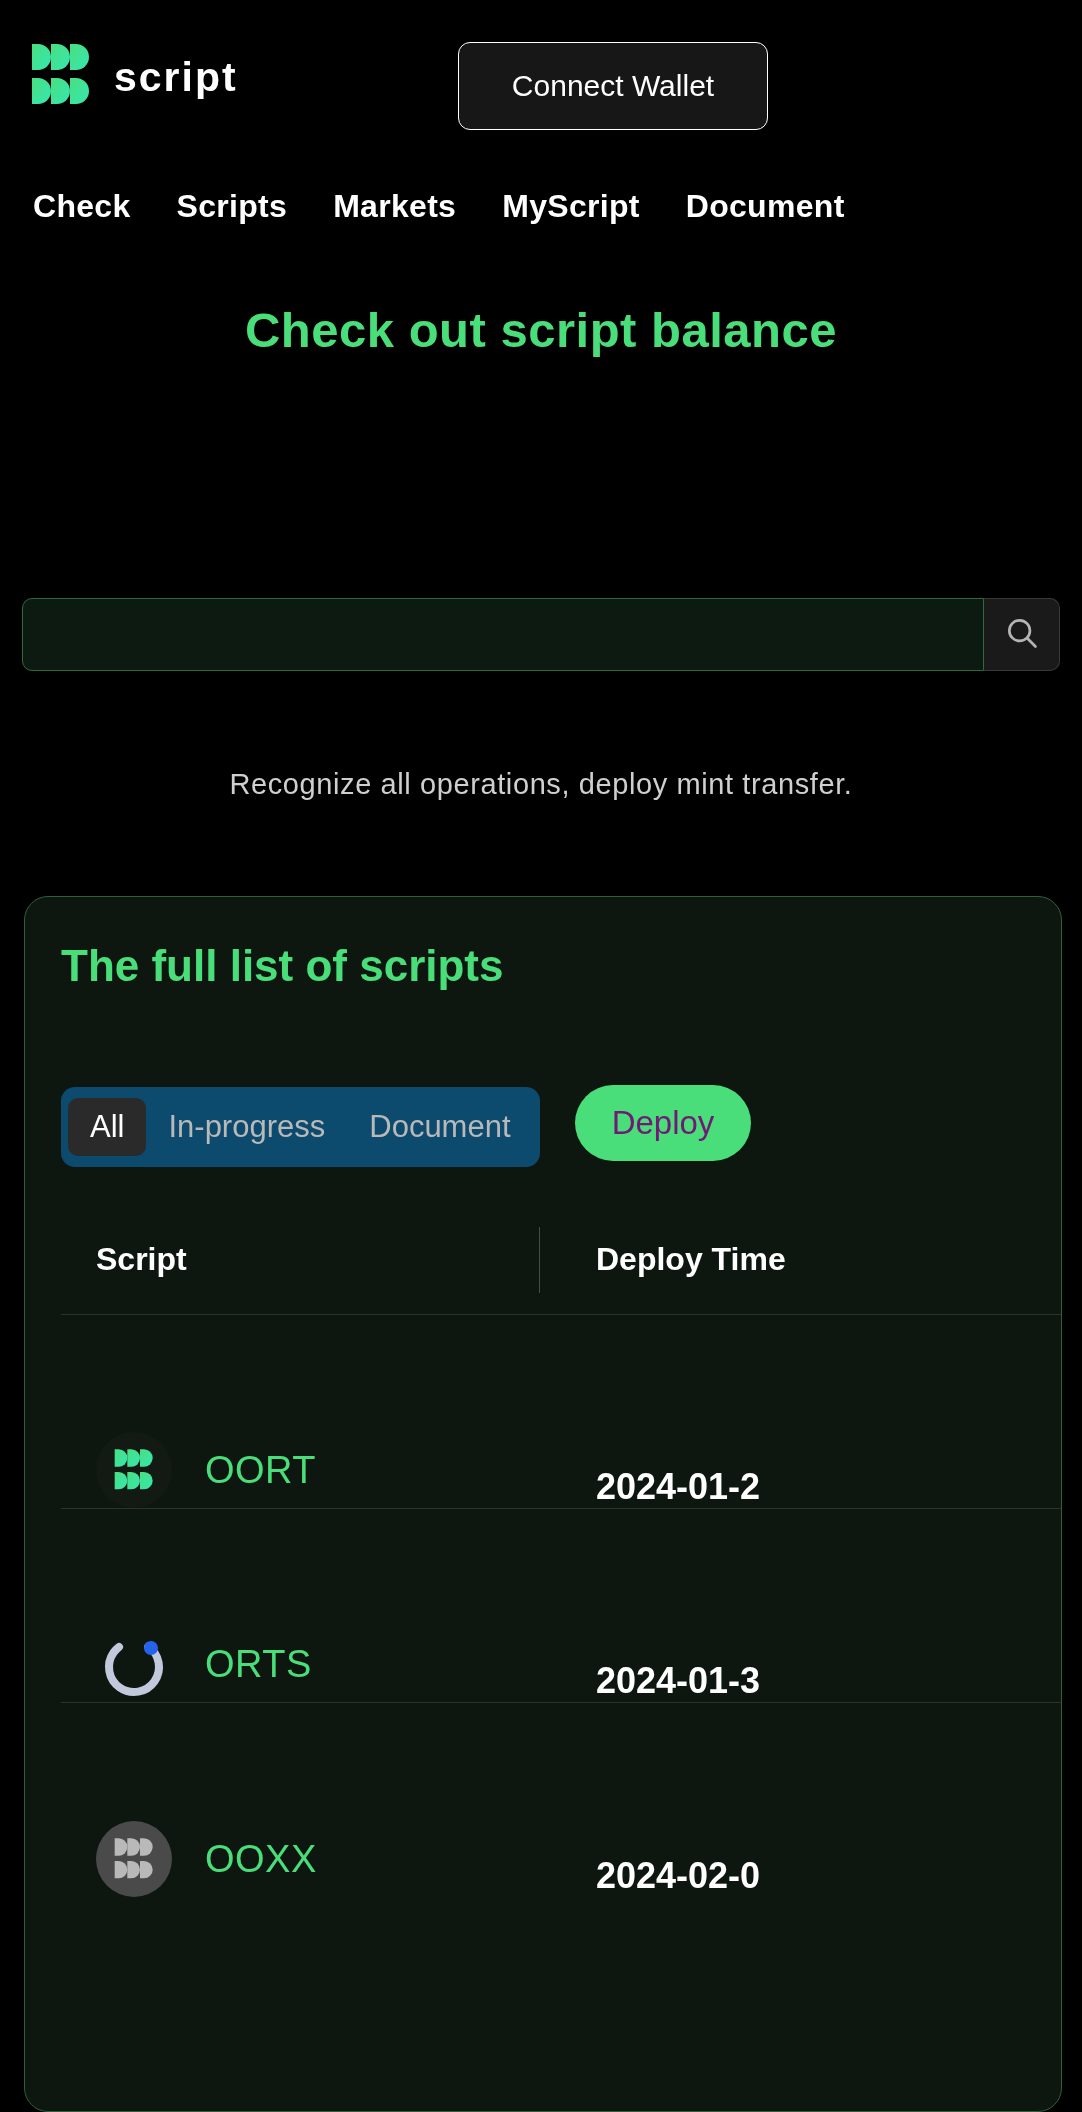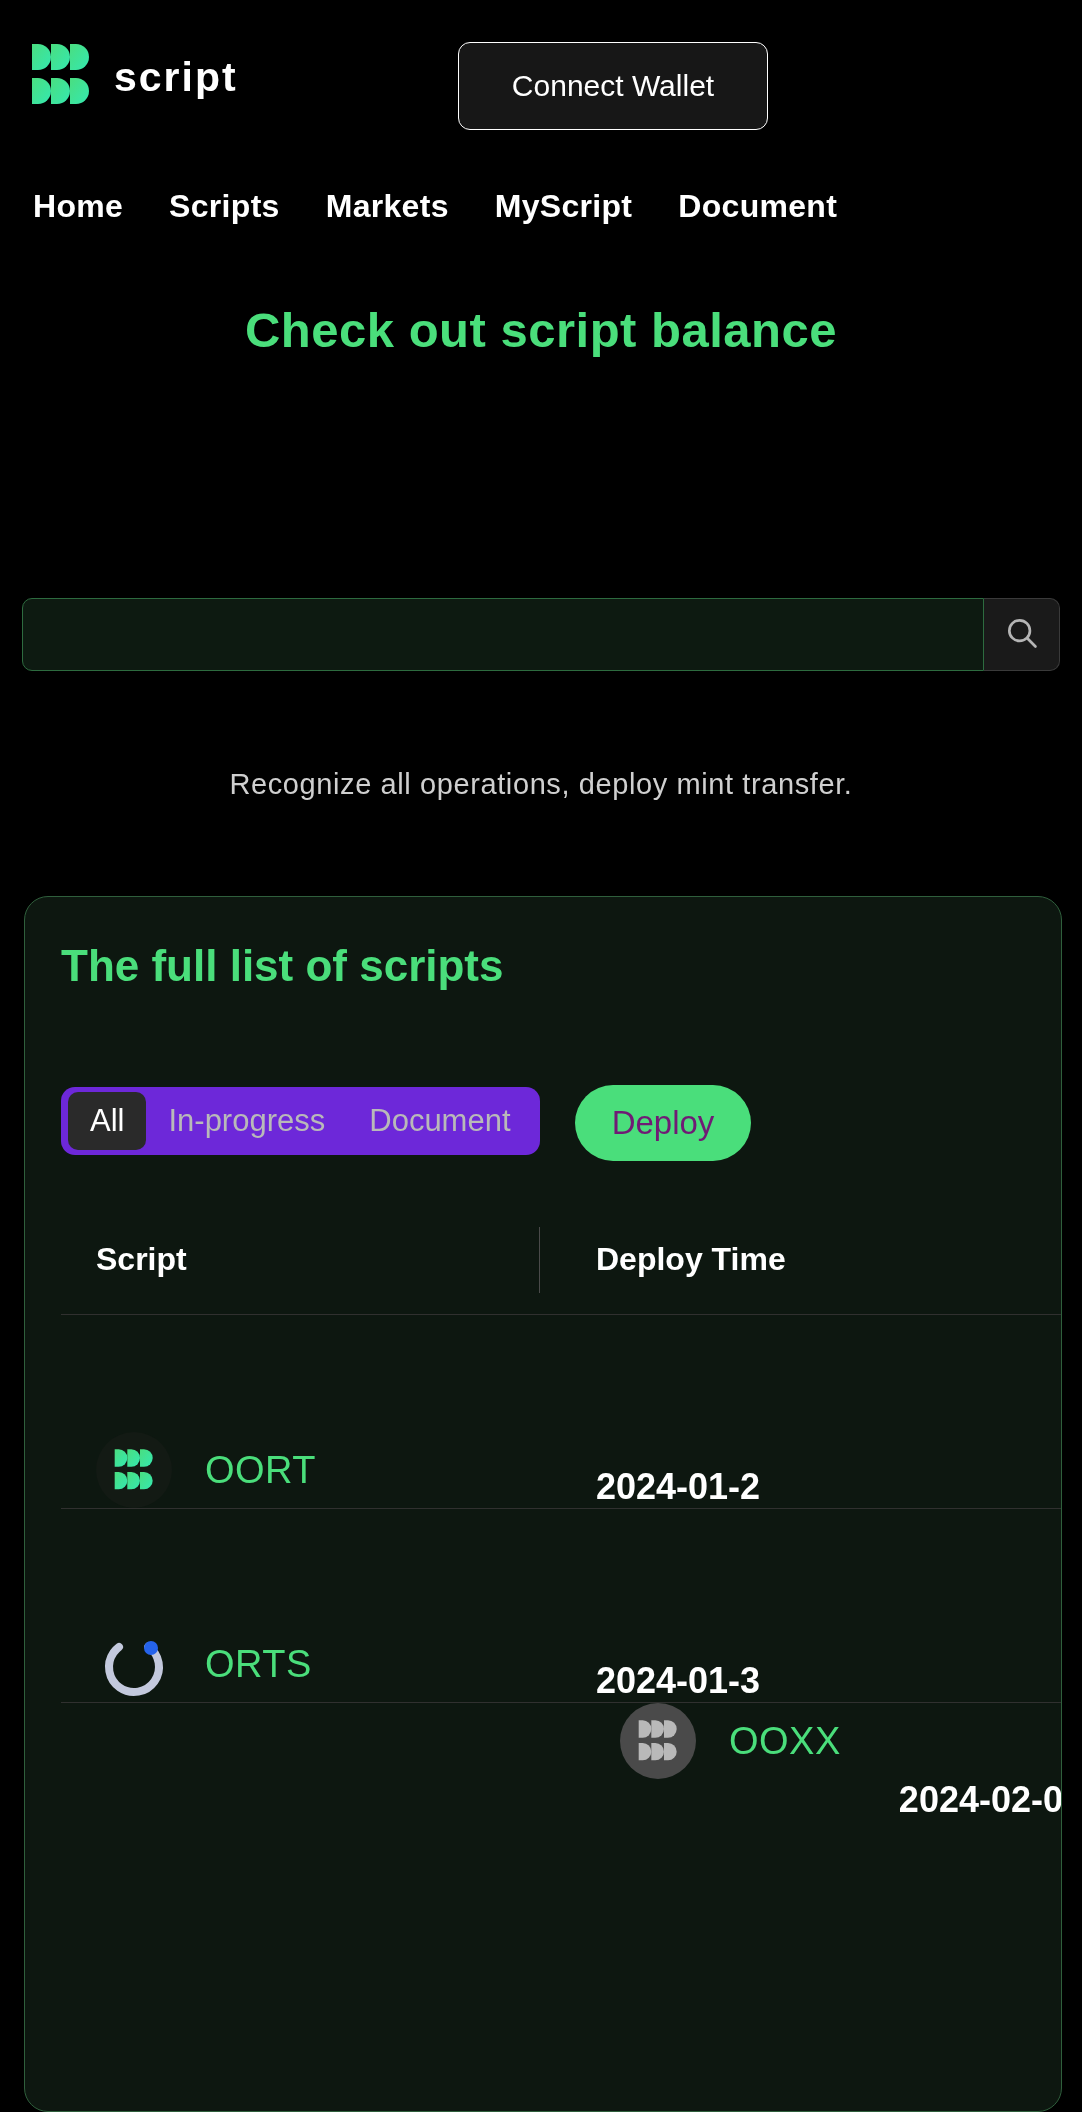--- a/index.html
+++ b/index.html
@@ -159,22 +159,22 @@
     left: 36px;
     font-size: 44px;
     font-weight: 700;
     color: #4ade7b;
   }
 
   .tabbar {
     position: absolute;
     top: 190px;
     left: 36px;
-    height: 68px;
-    background: #6d28d9;
+    height: 80px;
+    background: #0c4a6e;
     border-radius: 14px;
     display: flex;
     align-items: center;
     padding: 7px;
     gap: 0px;
   }
   .tab {
     height: 58px;
     padding: 0 22px;
     border-radius: 10px;
@@ -238,21 +238,21 @@
   }
   .th-time { padding-left: 57px; }
 
   .trow {
     height: 194px;
     display: flex;
     align-items: flex-end;
     border-bottom: 1px solid #30302f;
     position: relative;
   }
-  .trow:last-child { border-bottom: none; flex-direction: column; }
+  .trow:last-child { border-bottom: none; }
   .cell-script {
     width: 478px;
     padding-left: 35px;
     display: flex;
     align-items: center;
     gap: 33px;
   }
   .token-icon {
     width: 76px;
     height: 76px;
@@ -301,21 +301,21 @@
         </g>
       </svg>
     </span>
     <span class="brand-name">script</span>
   </div>
 
   <button class="connect-wallet">Connect Wallet</button>
 </div>
 
 <nav class="nav">
-  <span class="nav-item">Home</span>
+  <span class="nav-item">Check</span>
   <span class="nav-item">Scripts</span>
   <span class="nav-item">Markets</span>
   <span class="nav-item">MyScript</span>
   <span class="nav-item">Document</span>
 </nav>
 
 <h1 class="hero-title">Check out script balance</h1>
 
 <div class="search-wrap">
   <input class="search-input" type="text" placeholder="" style="">

